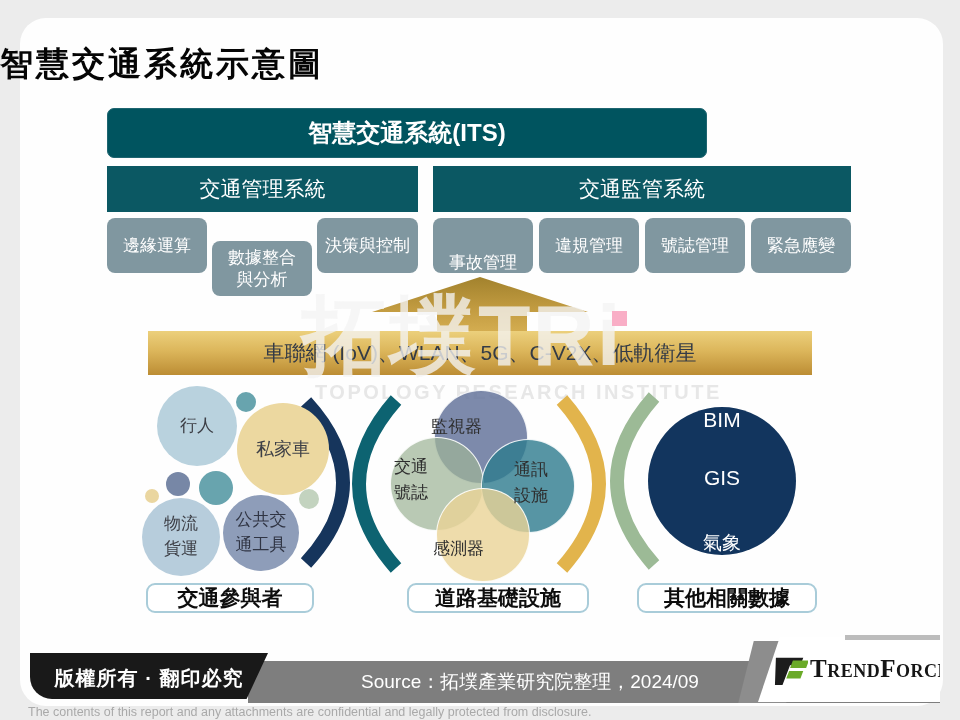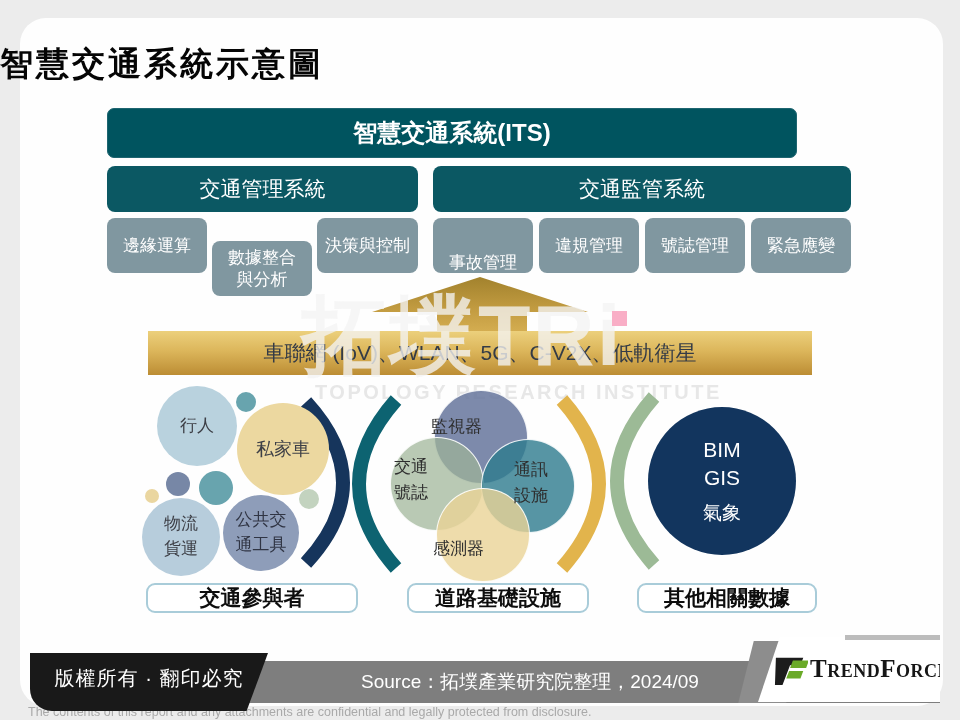--- a/index.html
+++ b/index.html
@@ -13,26 +13,26 @@
   .card{
     left:20px;top:18px;width:923px;height:688px;
     background:#fefefe;border-radius:26px;
   }
   .page-title{
     left:0;top:42px;width:960px;text-align:left;
     font-family:"DejaVu Serif", serif;
     font-size:33px;font-weight:bold;color:#050505;letter-spacing:3px;
   }
   .its-bar{
-    left:107px;top:108px;width:690px;height:50px;
+    left:107px;top:108px;width:600px;height:50px;
     background:#00545f;border-radius:7px;border:1px solid #1e6570;box-sizing:border-box;
     color:#fff;font-size:24px;font-weight:bold;text-align:center;line-height:47px;
   }
   .tier2{
-    top:166px;height:46px;background:#0b5863;border-radius:8px;
+    top:166px;height:46px;background:#0b5863;border-radius:0;
     color:#fff;font-size:21px;text-align:center;line-height:46px;
   }
   .t2-left{left:107px;width:311px;}
   .t2-right{left:433px;width:418px;}
   .leafbox{
     top:218px;height:55px;width:100px;background:#8097a0;border-radius:8px;
     color:#fff;font-size:17px;display:flex;flex-direction:column;
     align-items:center;justify-content:center;text-align:center;line-height:1.25;
   }
   .banner{
@@ -53,38 +53,38 @@
   .circle{border-radius:50%;}
   .ctext{
     display:flex;flex-direction:column;align-items:center;justify-content:center;
     text-align:center;color:#3d3f46;line-height:1.45;
   }
   .venn{border:1.5px solid rgba(255,255,255,0.9);box-sizing:border-box;border-radius:50%;}
   .vtext{color:#2e2e2e;font-size:17px;z-index:3;line-height:1.55;}
   .navy-circle{
     left:648px;top:407px;width:148px;height:148px;border-radius:50%;
     background:#12355e;color:#fff;
-    display:flex;flex-direction:column;align-items:center;justify-content:center;
+    display:flex;flex-direction:column;align-items:center;justify-content:center;gap:30px;
   }
   .navy-circle span{display:block;text-align:center;}
   .grp-label{
     top:583px;height:30px;background:#fff;border:2px solid #a9ccd9;border-radius:9px;
     box-sizing:border-box;color:#0d0d0d;font-size:21px;font-weight:bold;
     text-align:center;line-height:26px;z-index:5;
   }
   .src-bar{left:248px;top:661px;width:692px;height:42px;background:#7e7e7e;z-index:1;}
   .src-text{
     left:300px;top:661px;width:460px;height:42px;color:#fff;font-size:19px;
     text-align:center;line-height:42px;z-index:2;white-space:nowrap;
   }
   .copy-bar{
-    left:30px;top:653px;width:238px;height:58px;background:#191919;z-index:3;
+    left:30px;top:653px;width:238px;height:46px;background:#191919;z-index:3;
     border-bottom-left-radius:22px;
     clip-path:polygon(0 0,100% 0,91% 100%,0 100%);
-    color:#fff;font-size:20px;font-weight:normal;text-align:center;line-height:50px;
+    color:#fff;font-size:20px;font-weight:bold;text-align:center;line-height:50px;
     letter-spacing:1px;
   }
   .logo-stripe{left:746px;top:641px;width:48px;height:62px;background:#8d8d8d;transform:skewX(-14deg);z-index:3;}
   .thin-stripe{left:845px;top:635px;width:95px;height:5px;background:#bcbcbc;z-index:5;}
   .logo-panel{
     left:758px;top:637px;width:182px;height:65px;background:#ffffff;z-index:4;
     clip-path:polygon(12% 0,100% 0,100% 100%,0 100%);
   }
   .brand-text{
     left:52px;top:18px;font-family:"Liberation Serif", serif;font-size:25px;
@@ -183,21 +183,21 @@
   <div>設施</div>
 </div>
 <div class="abs vtext" style="left:433px;top:536px;width:100px;">感測器</div>
 
 <div class="abs navy-circle">
   <span style="font-size:21px;margin:2px 0;">BIM</span>
   <span style="font-size:21px;margin:2px 0;">GIS</span>
   <span style="font-size:19px;margin-top:8px;">氣象</span>
 </div>
 
-<div class="abs grp-label" style="left:146px;width:212px;">交通參與者</div>
+<div class="abs grp-label" style="left:146px;width:168px;">交通參與者</div>
 <div class="abs grp-label" style="left:407px;width:182px;">道路基礎設施</div>
 <div class="abs grp-label" style="left:637px;width:180px;">其他相關數據</div>
 
 <div class="abs src-bar"></div>
 <div class="abs src-text">Source：拓墣產業研究院整理，2024/09</div>
 <div class="abs copy-bar">版權所有 · 翻印必究</div>
 <div class="abs logo-stripe"></div>
 <div class="abs thin-stripe"></div>
 <div class="abs logo-panel">
   <svg class="abs" style="left:16px;top:16px;" width="34" height="34" viewBox="0 0 36 36">

